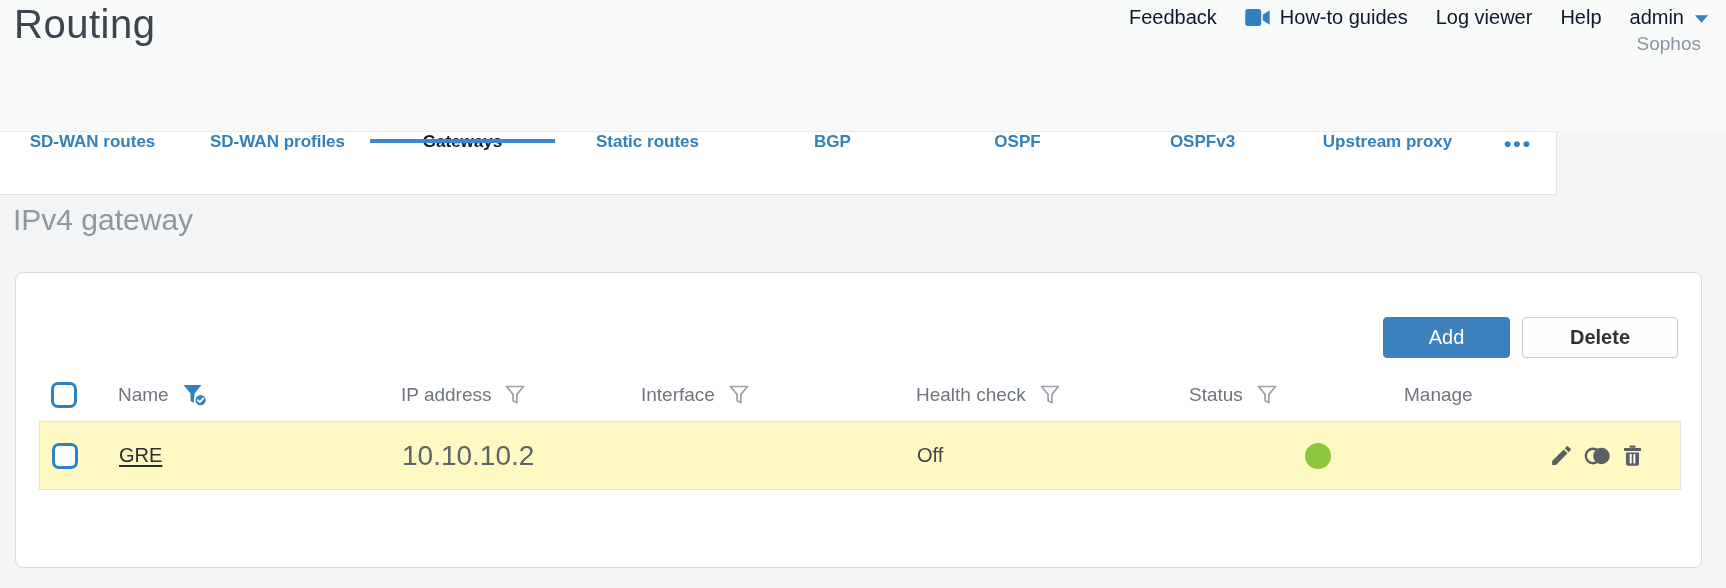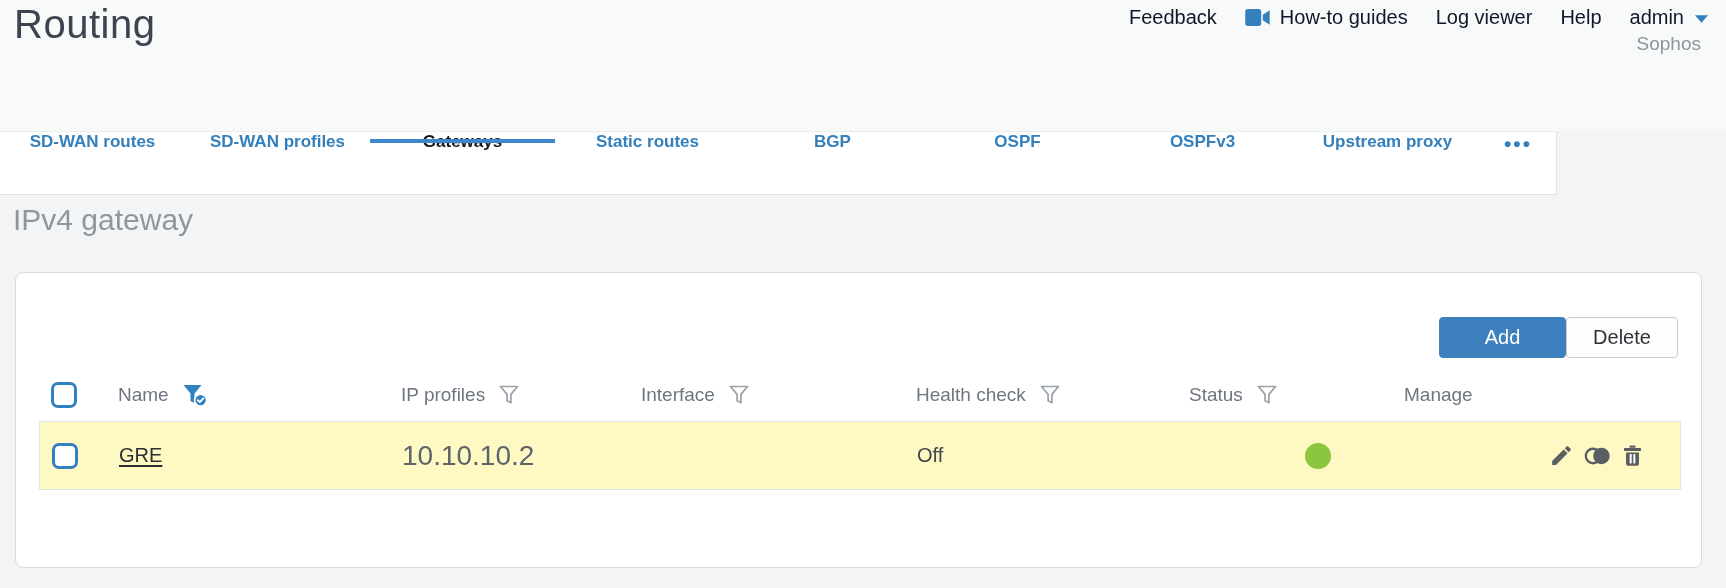--- a/index.html
+++ b/index.html
@@ -63,29 +63,29 @@
   
   .section-heading {
     position: absolute; top: 203px; left: 13px;
     font-size: 30px; font-weight: 400; color: #8e96a0;
   }
   .panel {
     position: absolute; top: 272px; left: 15px; width: 1687px; height: 296px;
     background: #ffffff; border: 1px solid #d9dcde; border-radius: 8px;
   }
   .actions {
-    position: absolute; top: 44px; right: 23px; display: flex; gap: 0; border-radius: 7px;
+    position: absolute; top: 44px; right: 23px; display: flex; gap: 12px; border-radius: 7px;
   }
   .btn {
     height: 41px; border-radius: 4px; font-size: 20px;
     font-family: "Liberation Sans", "DejaVu Sans", sans-serif;
     cursor: pointer; border: 1px solid transparent;
   }
   .btn-primary { width: 127px; background: #3c80be; color: #ffffff; border-color: #3c80be; }
-  .btn-secondary { width: 112px; background: #fdfdfd; color: #2f3338; border-color: #c8cbcf; }
+  .btn-secondary { width: 156px; background: #fdfdfd; color: #2f3338; border-color: #c8cbcf; font-weight: bold; }
 
   
   .cols {
     display: grid;
     grid-template-columns: 67px 283px 240px 275px 273px 215px auto;
     align-items: center;
   }
   .thead {
     position: absolute; top: 96px; left: 0; right: 0; height: 52px;
     padding-left: 35px;
@@ -174,21 +174,21 @@
     </div>
     <div class="th">
       <span>Name</span>
       <svg class="funnel" width="26" height="25" viewBox="0 0 26 24">
         <path d="M1.5 1.5h18l-7 8.4v9.6l-4-2v-7.6z" fill="#2f81c0"></path>
         <circle cx="18.6" cy="16.6" r="6" fill="#2f81c0" stroke="#ffffff" stroke-width="1.7"></circle>
         <path d="M15.8 16.7l2 2 3.5-3.8" stroke="#ffffff" stroke-width="1.9" fill="none" stroke-linecap="round" stroke-linejoin="round"></path>
       </svg>
     </div>
     <div class="th">
-      <span>IP profiles</span>
+      <span>IP address</span>
       <svg class="funnel" width="22" height="22" viewBox="0 0 22 22">
         <path d="M2.5 2.5h17l-6.6 7.9v8.3l-3.8-1.9v-6.4z" fill="none" stroke="#9aa1a9" stroke-width="1.7" stroke-linejoin="round"></path>
       </svg>
     </div>
     <div class="th">
       <span>Interface</span>
       <svg class="funnel" width="22" height="22" viewBox="0 0 22 22">
         <path d="M2.5 2.5h17l-6.6 7.9v8.3l-3.8-1.9v-6.4z" fill="none" stroke="#9aa1a9" stroke-width="1.7" stroke-linejoin="round"></path>
       </svg>
     </div>

